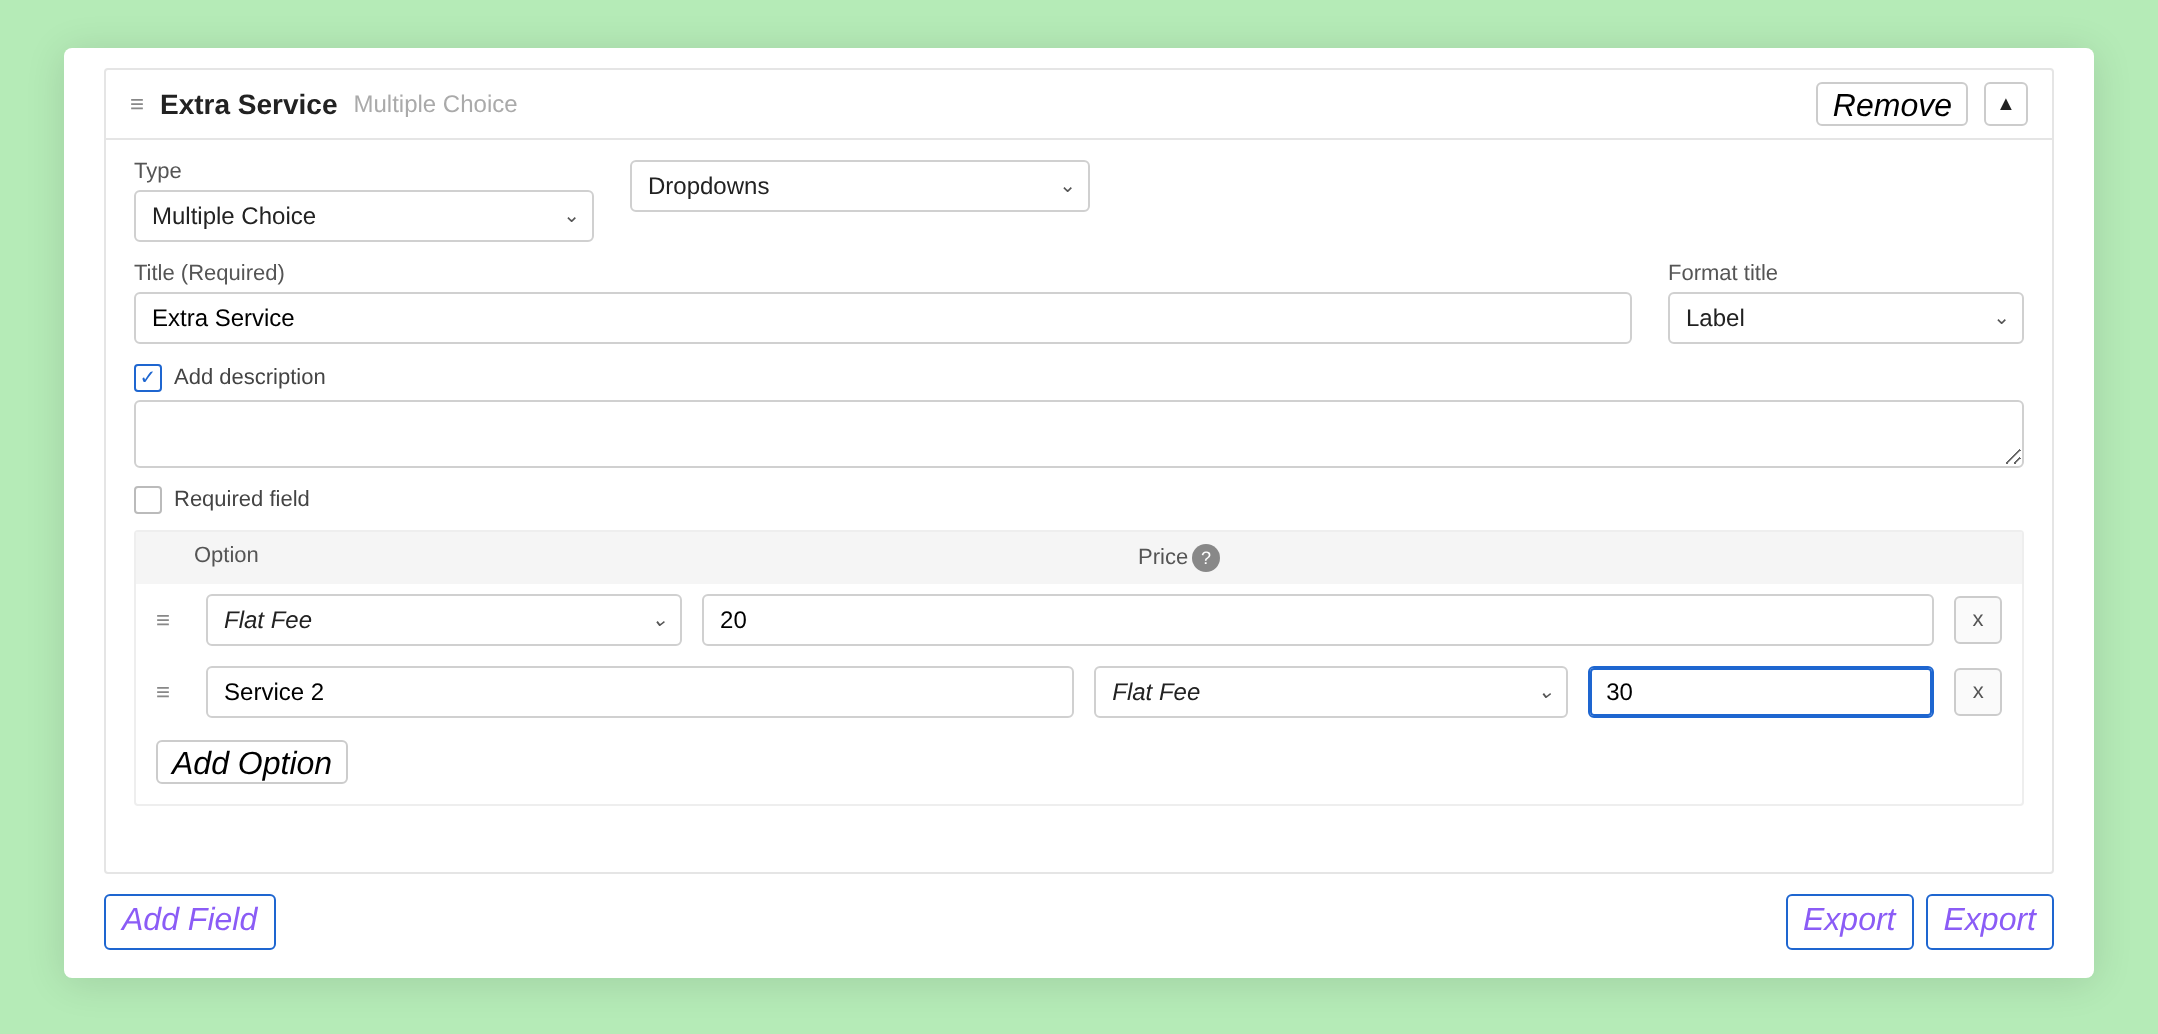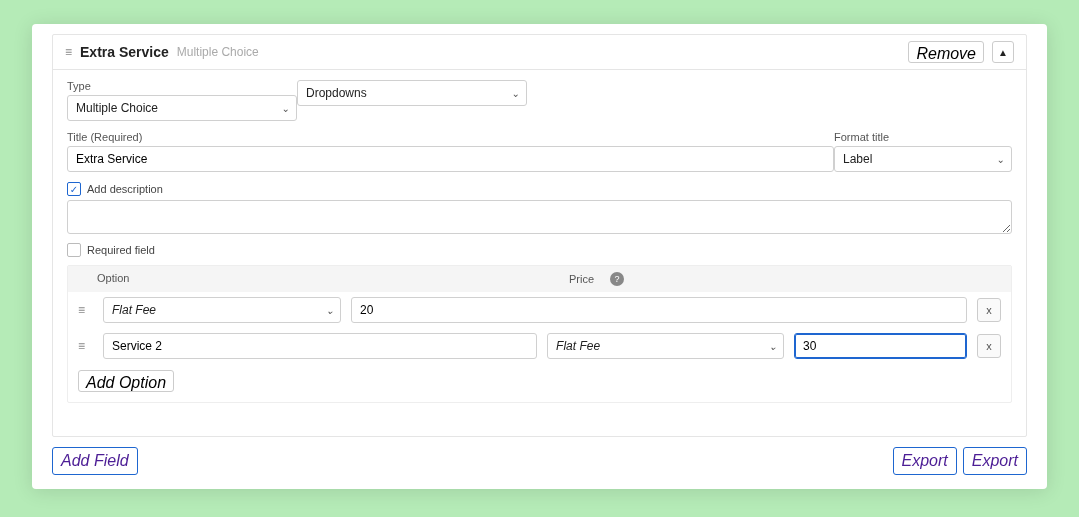--- a/index.html
+++ b/index.html
@@ -39,29 +39,29 @@
   }
   .drag-icon { color:#888; margin-right:8px; cursor:grab; }
   .panel-title { font-weight:700; font-size:14px; }
   .panel-sub   { color:#aaa; margin-left:8px; font-size:12px; }
   .spacer { flex:1; }
   .btn {
     background:#fff; border:1px solid #ccc; border-radius:3px;
     padding:2px 8px; font-size:16px; cursor:pointer; line-height:1.4;font-style:italic;
   }
   .btn.small { padding:1px 7px; height:22px; }
-  .btn.link  { border-color:#1e66d0; color:#4c1d95; }
+  .btn.link  { border-color:#1e66d0; color:#8b5cf6; }
   .collapse-btn {
     margin-left:8px; width:22px; height:22px;
     border:1px solid #ccc; border-radius:3px; background:#fff;
     display:flex; align-items:center; justify-content:center; cursor:pointer;
     font-size:10px;
   }
   .panel-body { padding:10px 14px 14px 14px; flex:1; }
-  .row { display:flex; margin-bottom:10px; }
+  .row { display:flex; gap:18px; margin-bottom:10px; }
   .col { display:flex; flex-direction:column; }
   .lbl { font-size:11px; color:#555; margin-bottom:3px; }
 
   .select, .input {
     border:1px solid #d0d0d0; border-radius:3px;
     height:26px; padding:2px 8px; font-size:12px; background:#fff;
     font-family:inherit;
   }
   .select {
     position:relative; display:flex; align-items:center; cursor:pointer;
@@ -75,21 +75,21 @@
   .chk-row { display:flex; align-items:center; gap:6px; font-size:11px; color:#444; margin:6px 0 4px 0;}
   .chk {
     width:14px; height:14px; border:1px solid #1e66d0; border-radius:2px;
     display:flex; align-items:center; justify-content:center; font-size:10px; color:#1e66d0;
   }
   .chk.empty { border-color:#bbb; color:transparent; }
 
   .options-wrap { border:1px solid #eee; border-radius:2px; margin-top:8px; }
   .thead { display:flex; background:#f5f5f5; padding:6px 10px; font-size:11px; color:#555; }
   .thead .c-opt { flex-basis:472px;margin-left:19px; }
-  .thead .c-price { flex:1; display:flex; align-items:center; gap:16px;}
+  .thead .c-price { flex:1; display:flex; align-items:center; gap:2px;}
   .qmark { width:14px;height:14px;border-radius:50%;background:#888;color:#fff;display:flex;align-items:center;justify-content:center;font-size:9px;}
   .opt-row { display:flex; align-items:center; gap:10px; padding:5px 10px; }
   .opt-name { width:436px; }
   .opt-price-sel { width:238px;font-style:italic; }
   .opt-price-val { flex:1; }
   .opt-price-val.focused { border-color:#1e66d0; box-shadow:0 0 0 1px #1e66d0 inset; }
   .del-btn {
     width:24px;height:24px;border:1px solid #ccc;border-radius:3px;background:#fafafa;
     display:flex;align-items:center;justify-content:center;cursor:pointer;font-size:11px;color:#555;
   }

